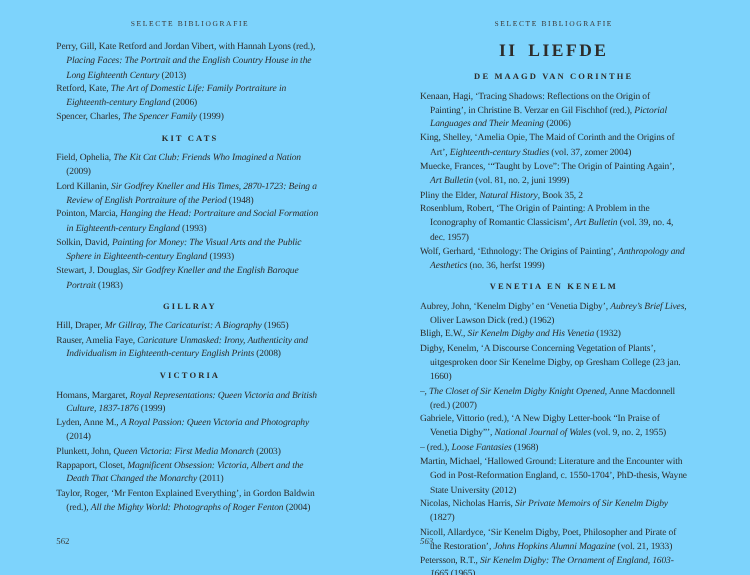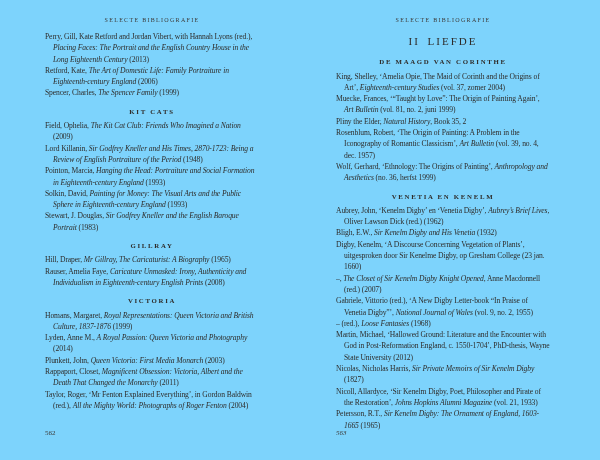--- a/index.html
+++ b/index.html
@@ -42,22 +42,22 @@
   .content {
     position: absolute;
     width: 214px;
     font-size: 7.6px;
     line-height: 11.3px;
     letter-spacing: -0.1px;
   }
   .page.left  .content { top: 31px; left: 45px; }
   .page.right .content { top: 36px; left: 36px; }
   .chapter-heading {
-    font-weight: normal;
-    font-size: 11px;
+    font-weight: bold;
+    font-size: 14px;
     letter-spacing: 2px;
     word-spacing: 3px;
     text-align: center;
     margin: 0 0 9px 0;
     line-height: 11.3px;
   }
   .section-heading {
     font-weight: bold;
     font-size: 6.8px;
     letter-spacing: 1.7px;
@@ -112,20 +112,21 @@
       </div>
     <div class="page-number">562</div>
   </div>
 
   <div class="page right">
     <div class="running-header">SELECTE BIBLIOGRAFIE</div>
     <div class="content">
       <div class="chapter-heading">II LIEFDE</div>
       <div>
           <div class="section-heading">DE MAAGD VAN CORINTHE</div>
+          <p class="entry"><span>Kenaan, Hagi, ‘Tracing Shadows: Reflections on the Origin of Painting’, in Christine B. Verzar en Gil Fischhof (red.), </span><i>Pictorial Languages and Their Meaning</i><span> (2006)</span></p>
           <p class="entry"><span>King, Shelley, ‘Amelia Opie, The Maid of Corinth and the Origins of Art’, </span><i>Eighteenth-century Studies</i><span> (vol. 37, zomer 2004)</span></p>
           <p class="entry"><span>Muecke, Frances, ‘“Taught by Love”: The Origin of Painting Again’, </span><i>Art Bulletin</i><span> (vol. 81, no. 2, juni 1999)</span></p>
           <p class="entry"><span>Pliny the Elder, </span><i>Natural History</i><span>, Book 35, 2</span></p>
           <p class="entry"><span>Rosenblum, Robert, ‘The Origin of Painting: A Problem in the Iconography of Romantic Classicism’, </span><i>Art Bulletin</i><span> (vol. 39, no. 4, dec. 1957)</span></p>
           <p class="entry"><span>Wolf, Gerhard, ‘Ethnology: The Origins of Painting’, </span><i>Anthropology and Aesthetics</i><span> (no. 36, herfst 1999)</span></p>
           <div class="section-heading">VENETIA EN KENELM</div>
           <p class="entry"><span>Aubrey, John, ‘Kenelm Digby’ en ‘Venetia Digby’, </span><i>Aubrey’s Brief Lives</i><span>, Oliver Lawson Dick (red.) (1962)</span></p>
           <p class="entry"><span>Bligh, E.W., </span><i>Sir Kenelm Digby and His Venetia</i><span> (1932)</span></p>
           <p class="entry"><span>Digby, Kenelm, ‘A Discourse Concerning Vegetation of Plants’, uitgesproken door Sir Kenelme Digby, op Gresham College (23 jan. 1660)</span></p>
           <p class="entry"><span>–, </span><i>The Closet of Sir Kenelm Digby Knight Opened</i><span>, Anne Macdonnell (red.) (2007)</span></p>

